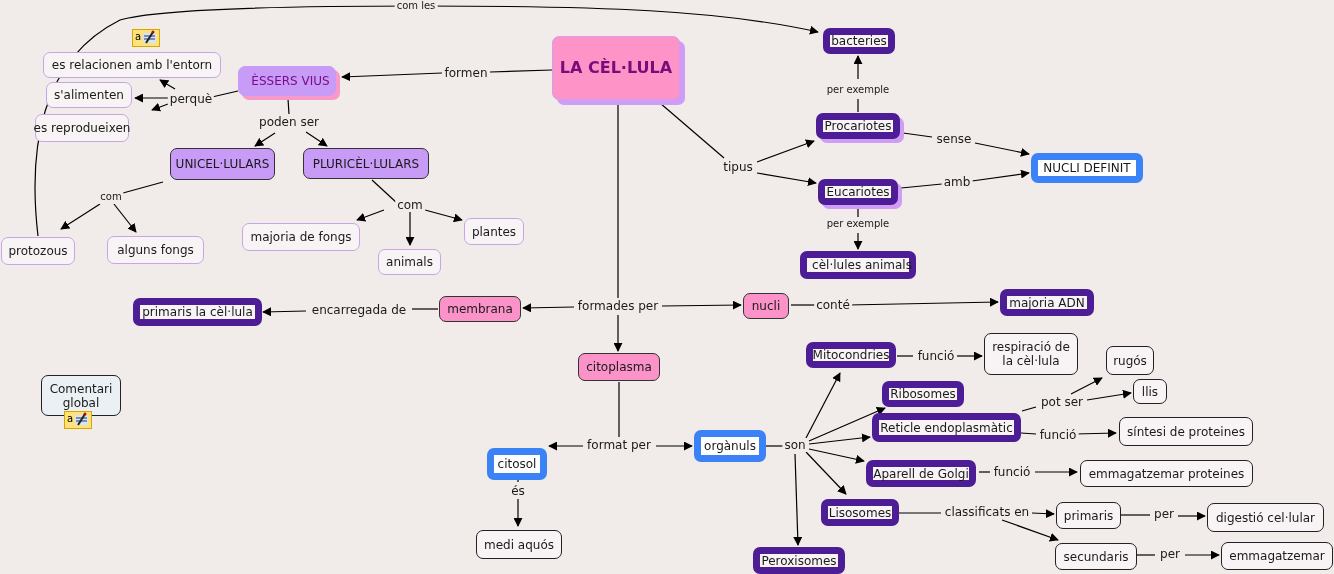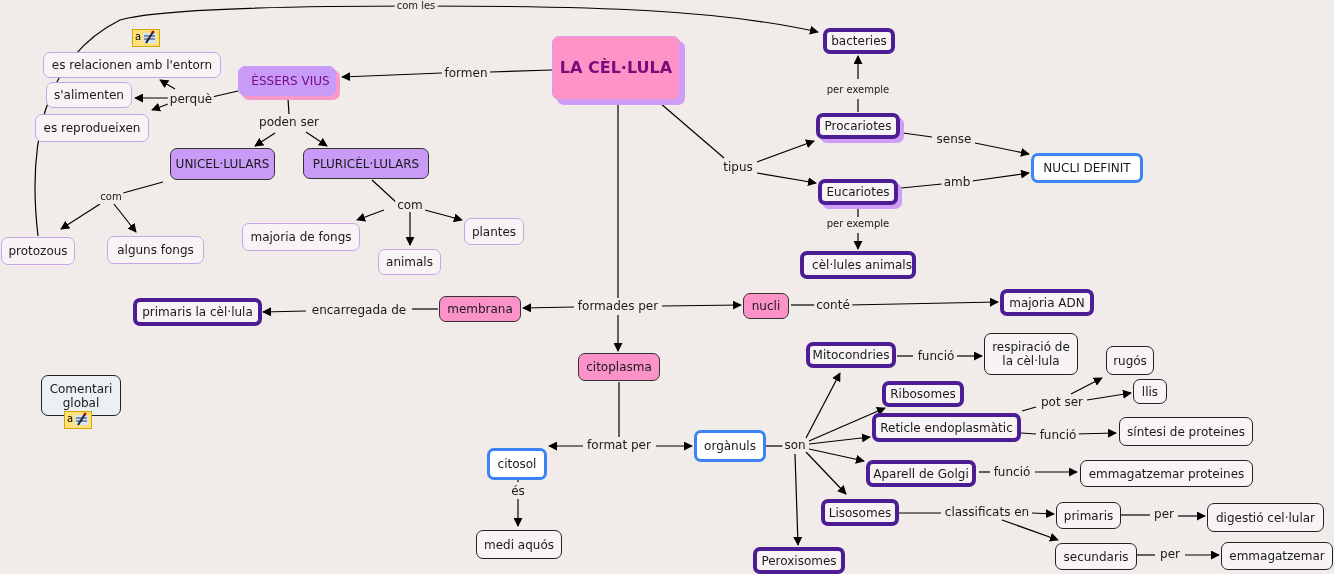--- a/index.html
+++ b/index.html
@@ -2,22 +2,22 @@
 <html><head>
 <meta charset="utf-8">
 <style>
   html, body { margin:0; padding:0; }
   body { width:1334px; height:574px; background:#f1ecea; position:relative; overflow:hidden;
          font-family:"DejaVu Sans", sans-serif; font-size:12px; color:#1a1a1a; }
   #edges { position:absolute; left:0; top:0; width:1334px; height:574px; }
   .node { position:absolute; box-sizing:border-box; display:flex; align-items:center; justify-content:center;
           text-align:center; border-radius:7px; white-space:nowrap; line-height:14px; }
   .n-lav  { background:#f8f4f6; border:1px solid #c7a6e6; }
-  .n-pink { background:#f8f4f6; border:4px solid #4c1d95; }
-  .n-pinkb{ background:#ffffff; border:3px solid #3b82f6; }
+  .n-pink { background:#f8f4f6; border:7px solid #4c1d95; }
+  .n-pinkb{ background:#ffffff; border:7px solid #3b82f6; }
   .n-black{ background:#f8f4f6; border:1px solid #222; }
   .n-pinkfill{ background:#fb93c8; border:1px solid #333; }
   .n-purplefill{ background:#c89bf7; border:1px solid #333; }
   .n-main { background:#fd93c6; border:1px solid #d49ef0; box-shadow:5px 5px 0 #cf9cf6; color:#7a0c7a;
             font-weight:bold; font-size:16px; }
   .n-essers { background:#c89bf7; border:1px solid #c89bf7; box-shadow:4px 4px 0 #f89ac9; color:#7a0c8a; font-size:12px; }
   .n-shadowp { box-shadow:4px 4px 0 #cf9cf6; }
   .n-comment { background:#eaf0f3; border:1px solid #222; white-space:normal; line-height:14px; }
   .label { position:absolute; background:#f1ecea; white-space:nowrap; font-size:12px; padding:0 2px;
            transform:translate(-50%,-50%); line-height:14px; }
@@ -120,21 +120,21 @@
     <line x1="1178" y1="516" x2="1205" y2="516" marker-end="url(#ah)"></line>
     <line x1="1137" y1="555" x2="1155" y2="555"></line>
     <line x1="1185" y1="555" x2="1219" y2="555" marker-end="url(#ah)"></line>
   </g>
 </svg>
 
 <div class="node n-main" style="left:552px;top:36px;width:128px;height:64px;">LA CÈL·LULA</div>
 <div class="node n-essers" style="left:238px;top:66px;width:98px;height:30px;padding-left:7px;">ÈSSERS VIUS</div>
 <div class="node n-lav" style="left:43px;top:52px;width:178px;height:26px;">es relacionen amb l'entorn</div>
 <div class="node n-lav" style="left:46px;top:82px;width:86px;height:26px;">s'alimenten</div>
-<div class="node n-lav" style="left:35px;top:114px;width:114px;height:28px;">es reprodueixen</div>
+<div class="node n-lav" style="left:35px;top:114px;width:94px;height:28px;">es reprodueixen</div>
 <div class="node n-purplefill" style="left:170px;top:148px;width:105px;height:32px;">UNICEL·LULARS</div>
 <div class="node n-purplefill" style="left:303px;top:148px;width:126px;height:31px;">PLURICÈL·LULARS</div>
 <div class="node n-lav" style="left:1px;top:237px;width:74px;height:28px;">protozous</div>
 <div class="node n-lav" style="left:107px;top:236px;width:97px;height:28px;">alguns fongs</div>
 <div class="node n-lav" style="left:242px;top:223px;width:118px;height:28px;">majoria de fongs</div>
 <div class="node n-lav" style="left:378px;top:249px;width:63px;height:26px;">animals</div>
 <div class="node n-lav" style="left:464px;top:218px;width:60px;height:27px;">plantes</div>
 
 <div class="node n-pink" style="left:823px;top:28px;width:72px;height:26px;">bacteries</div>
 <div class="node n-pink n-shadowp" style="left:816px;top:113px;width:84px;height:26px;">Procariotes</div>

